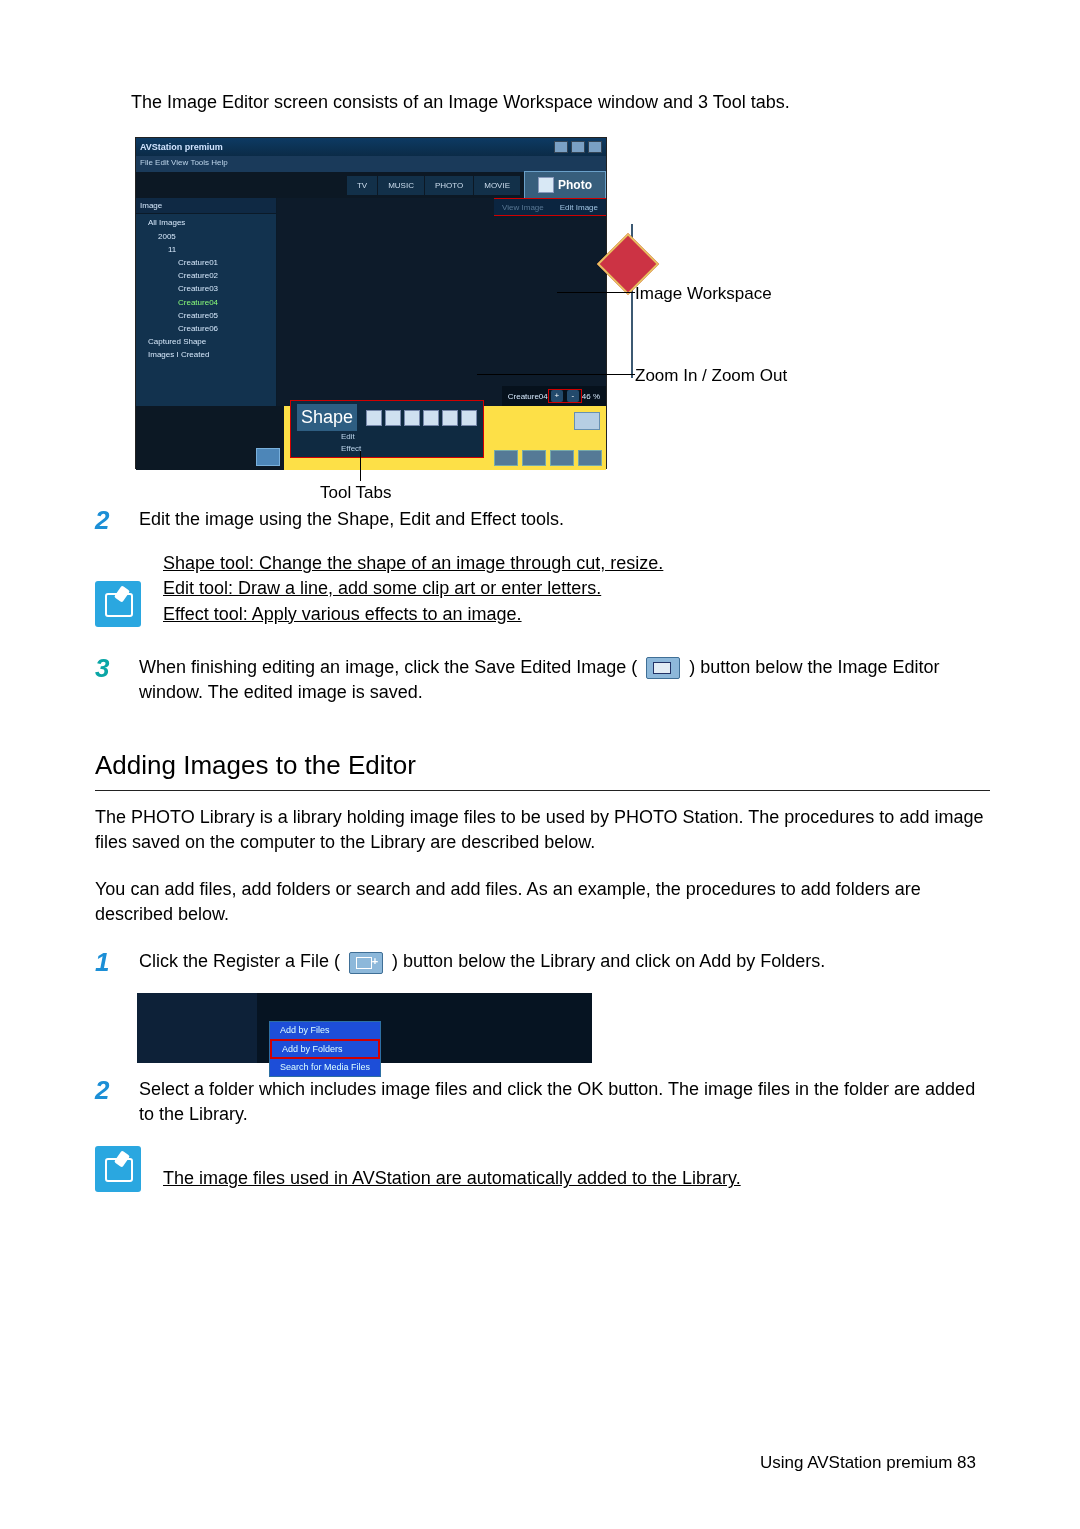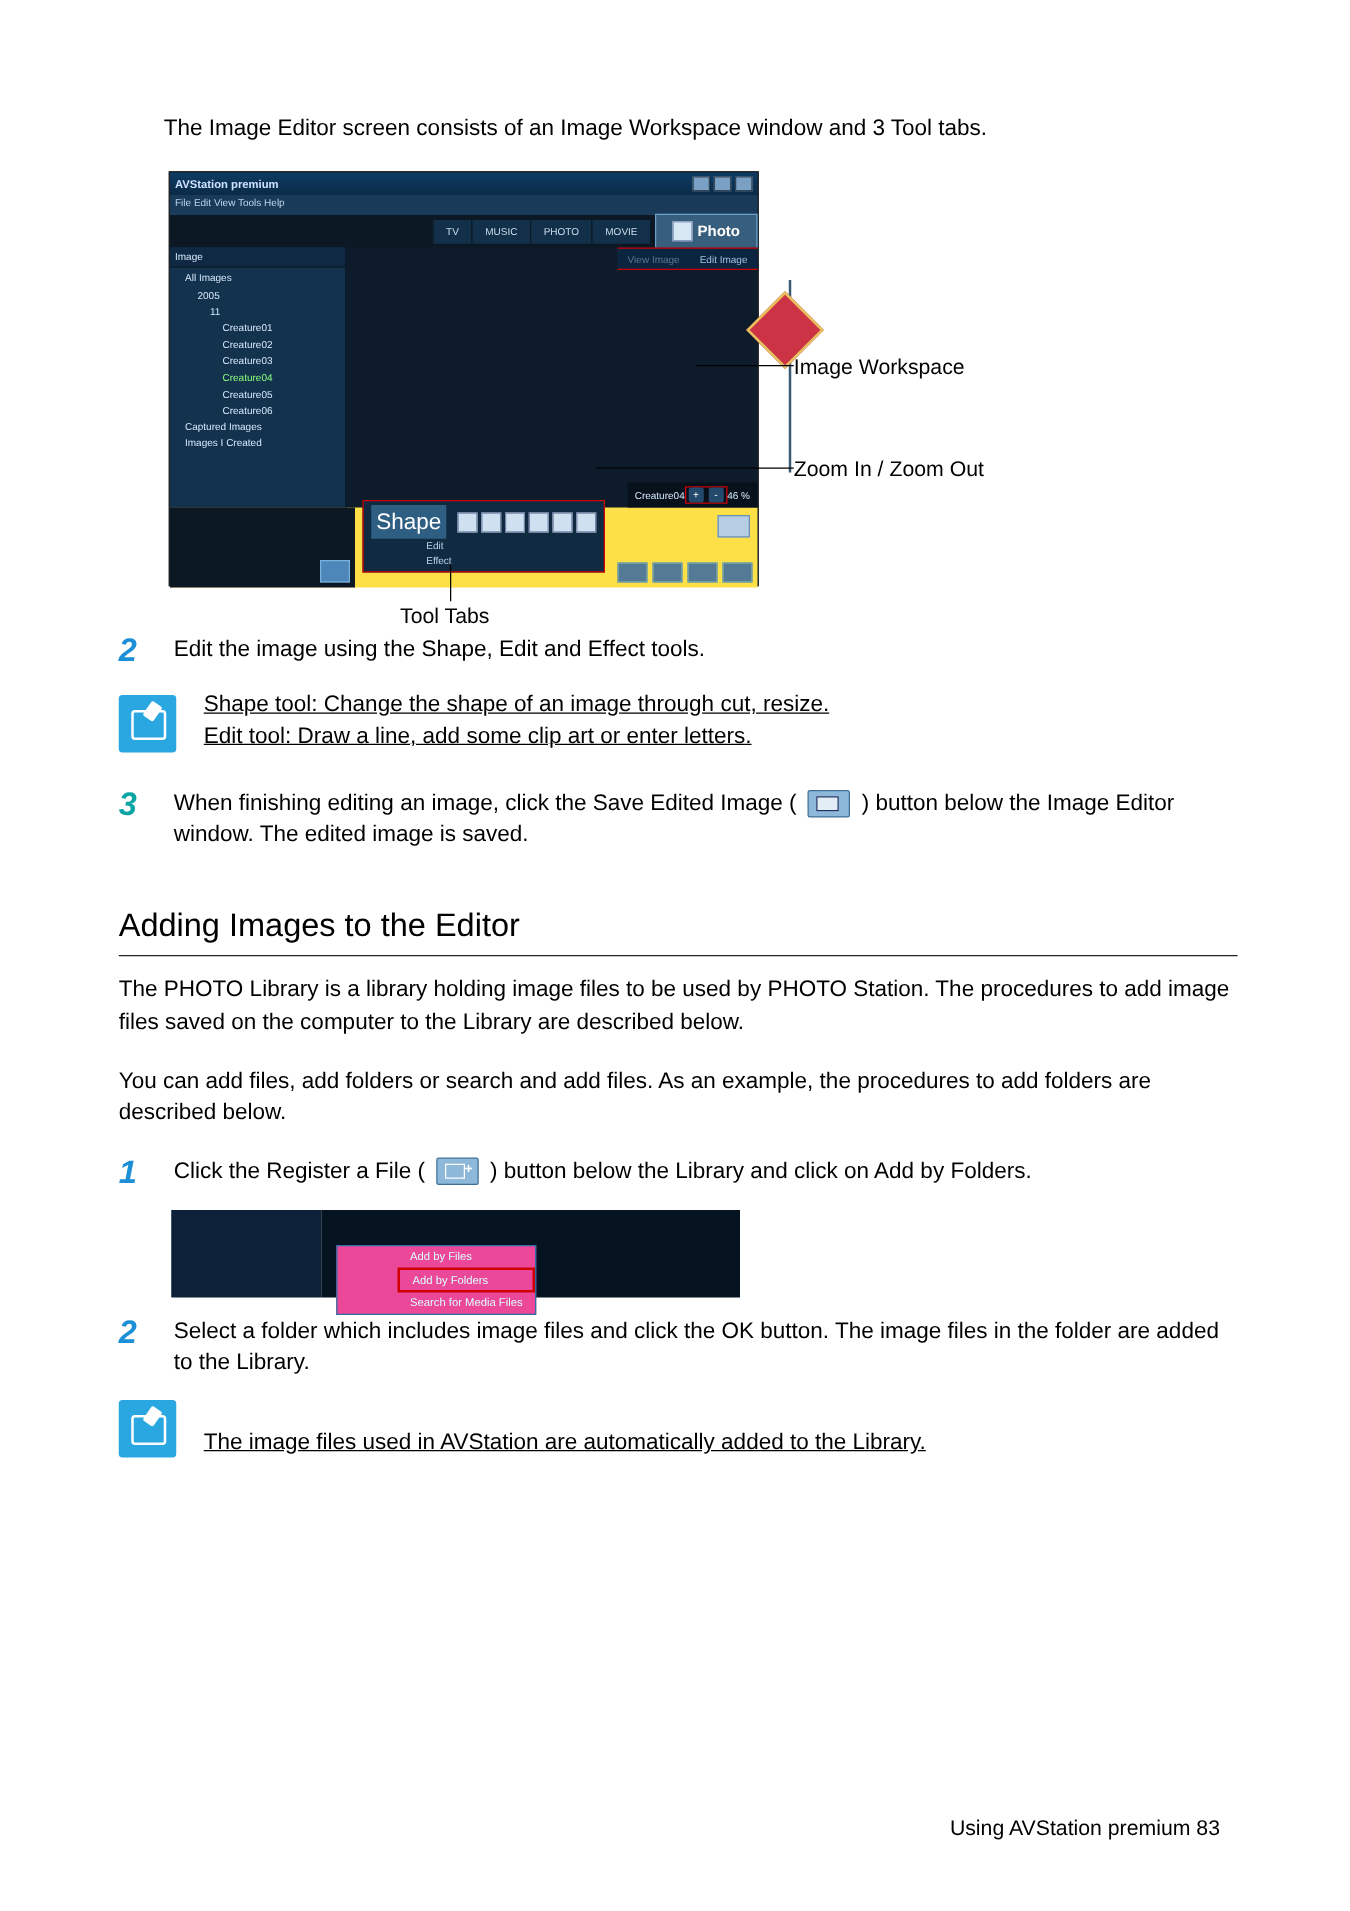--- a/index.html
+++ b/index.html
@@ -173,21 +173,21 @@
   .rule{ height:1px; background:#222; margin:6px 0 14px 0;}
 
   
   .minifig{
     width:455px; height:70px; margin:10px 0 14px 42px; position:relative;
   }
   .minifig .panelL{ position:absolute; left:0; top:0; width:120px; bottom:0; background:#0d2138;}
   .minifig .panelR{ position:absolute; left:120px; right:0; top:0; bottom:0; background:#061422;}
   .minifig .menu{
     position:absolute; left:132px; top:28px;
-    background:#ec4899; border:1px solid #2d6fa3; font-size:9px; color:#dff;padding-left:48px;
+    background:#1d4ed8; border:1px solid #2d6fa3; font-size:9px; color:#dff;
   }
   .minifig .menu div{ padding:2px 10px;}
   .minifig .menu .hlred{ border:2px solid #d00000; }
 
   .footer{
     position:absolute; right:104px; bottom:54px; font-size:17px;
   }
 </style>
 </head>
 <body>
@@ -223,21 +223,21 @@
           <div class="tree">
             <div class="l1">All Images</div>
             <div class="l2">2005</div>
             <div class="l3">11</div>
             <div class="l4">Creature01</div>
             <div class="l4">Creature02</div>
             <div class="l4">Creature03</div>
             <div class="l4 hl">Creature04</div>
             <div class="l4">Creature05</div>
             <div class="l4">Creature06</div>
-            <div class="l1">Captured Images</div>
+            <div class="l1">Captured Shape</div>
             <div class="l1">Images I Created</div>
           </div>
         </div>
         <div class="mainarea">
           <div class="subtabs">
             <span class="st dim">View Image</span>
             <span class="st">Edit Image</span>
           </div>
           <div class="workspace">
             <div class="photo-inner"></div>
@@ -298,20 +298,21 @@
   <div class="numrow">
     <div class="num c2">2</div>
     <div class="numtext bodytext">Edit the image using the Shape, Edit and Effect tools.</div>
   </div>
 
   <div class="noterow">
     <div class="noteicon"></div>
     <div class="bodytext">
       <div>Shape tool: Change the shape of an image through cut, resize.</div>
       <div>Edit tool: Draw a line, add some clip art or enter letters.</div>
+      <div>Effect tool: Apply various effects to an image.</div>
     </div>
   </div>
 
   <div class="numrow">
     <div class="num c3">3</div>
     <div class="numtext bodytext">
       <span>When finishing editing an image, click the Save Edited Image (</span>
       <span class="inline-icon save"></span>
       <span>) button below the Image Editor window. The edited image is saved.</span>
     </div>

